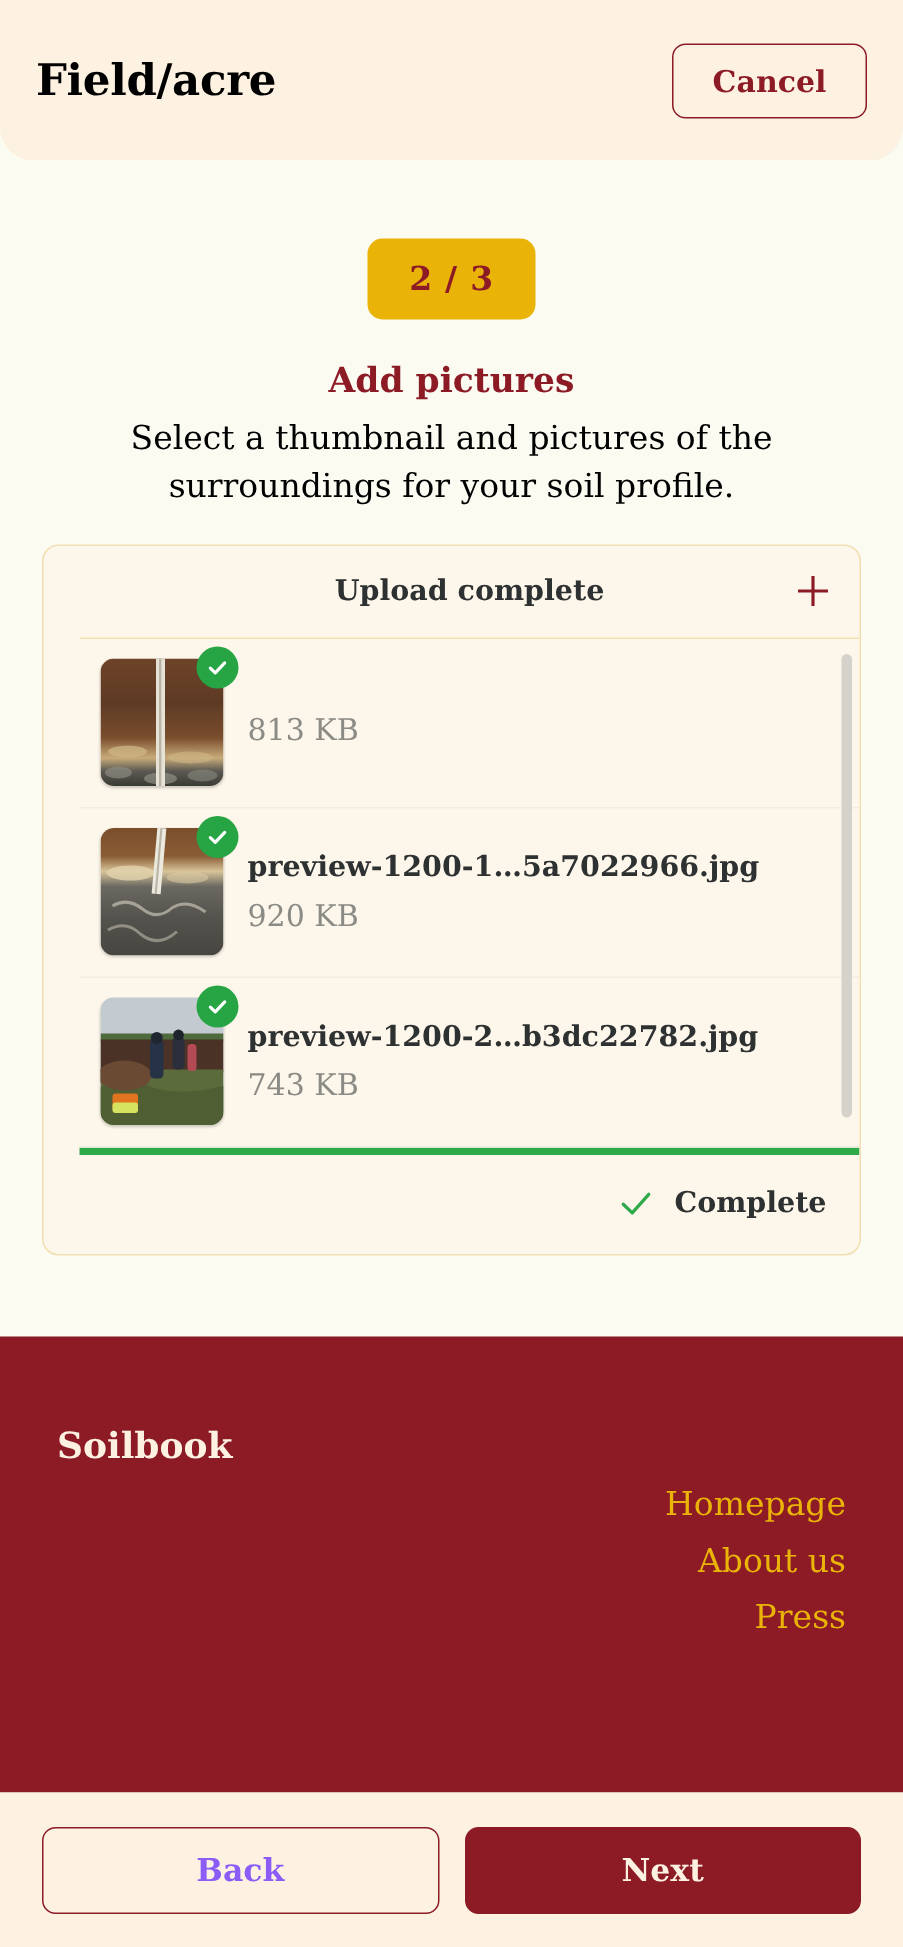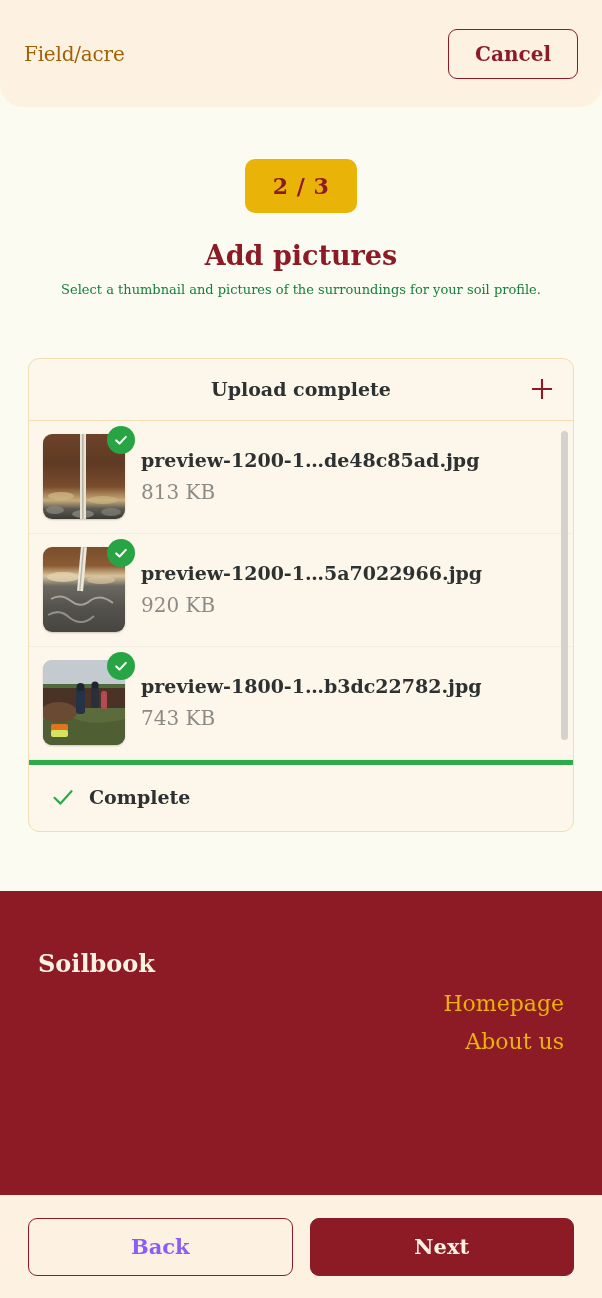--- a/index.html
+++ b/index.html
@@ -33,23 +33,23 @@
     background: #fdf2e2;
     border-bottom-left-radius: 22px;
     border-bottom-right-radius: 22px;
     display: flex;
     align-items: center;
     justify-content: space-between;
     padding: 0 24px;
     flex: 0 0 auto;
   }
   .brand {
-    color: #a16207;
-    font-size: 20px;
-    font-weight: 400;
+    color: #000000;
+    font-size: 29px;
+    font-weight: 700;
     letter-spacing: -0.2px;
     line-height: 1;
   }
   .cancel-btn {
     border: 1.6px solid #8c1b26;
     color: #8c1b26;
     background: transparent;
     border-radius: 9px;
     font-family: inherit;
     font-size: 20px;
@@ -80,42 +80,43 @@
     font-weight: 700;
     border-radius: 10px;
     padding: 16px 28px;
     line-height: 1;
     letter-spacing: 0.5px;
   }
 
   .page-title {
     text-align: center;
     color: #8c1b26;
-    font-size: 27px;
+    font-size: 23px;
     font-weight: 700;
     margin-top: 27px;
   }
 
   .page-subtitle {
     text-align: center;
-    color: #15803d;
-    font-size: 13px;
+    color: #000000;
+    font-size: 22px;
     line-height: 1.45;
     margin: 10px auto 0;
     max-width: 530px;
     font-weight: 400;
   }
 
   
   .upload-card {
-    margin: 58px 28px 0;
+    margin: 22px 28px 0;
     border: 1.4px solid #f1dfb1;
     border-radius: 11px;
     background: #fdf6ea;
     overflow: hidden;
+    padding-left: 24px;
   }
 
   .upload-card-header {
     position: relative;
     height: 62px;
     display: flex;
     align-items: center;
     justify-content: center;
     border-bottom: 1.4px solid #f1dfb1;
   }
@@ -221,20 +222,21 @@
   }
   .progress-fill {
     height: 100%;
     background: #2faa4a;
   }
   .status-row {
     display: flex;
     align-items: center;
     gap: 14px;
     padding: 20px 22px 22px;
+    justify-content: flex-end;
   }
   .status-label {
     color: #2e3131;
     font-size: 19px;
     font-weight: 700;
   }
 
   
   .site-footer {
     background: #8c1b26;
@@ -344,21 +346,20 @@
               <rect x="37" y="0" width="6" height="85" fill="#e6e2d6"></rect>
               <rect x="39" y="0" width="1.6" height="85" fill="#b9b4a6"></rect>
             </svg>
             <span class="badge-check">
               <svg width="16" height="16" viewBox="0 0 16 16">
                 <polyline points="3.2,8.4 6.5,11.6 12.8,4.9" fill="none" stroke="#ffffff" stroke-width="2.1" stroke-linecap="round" stroke-linejoin="round"></polyline>
               </svg>
             </span>
           </div>
           <div class="file-meta">
-            <div class="file-name">preview-1200-1…de48c85ad.jpg</div>
             <div class="file-size">813 KB</div>
           </div>
         </div>
 
         <div class="file-row">
           <div class="thumb-wrap">
             <svg class="thumb" viewBox="0 0 82 85" preserveAspectRatio="none">
               <defs>
                 <linearGradient id="s2" x1="0" y1="0" x2="0" y2="1">
                   <stop offset="0%" stop-color="#7a4e2c"></stop>
@@ -407,21 +408,21 @@
               <rect x="8" y="64" width="17" height="12" rx="2" fill="#e2731f"></rect>
               <rect x="8" y="70" width="17" height="7" rx="2" fill="#d6e35e"></rect>
             </svg>
             <span class="badge-check">
               <svg width="16" height="16" viewBox="0 0 16 16">
                 <polyline points="3.2,8.4 6.5,11.6 12.8,4.9" fill="none" stroke="#ffffff" stroke-width="2.1" stroke-linecap="round" stroke-linejoin="round"></polyline>
               </svg>
             </span>
           </div>
           <div class="file-meta">
-            <div class="file-name">preview-1800-1…b3dc22782.jpg</div>
+            <div class="file-name">preview-1200-2…b3dc22782.jpg</div>
             <div class="file-size">743 KB</div>
           </div>
         </div>
 
         <div class="list-scrollbar">
           <div class="thumb-bar"></div>
         </div>
       </div>
 
       <div class="progress-track">
@@ -435,20 +436,21 @@
         <span class="status-label">Complete</span>
       </div>
 
     </div>
   </div>
 
   <div class="site-footer">
     <div class="footer-heading">Soilbook</div>
     <a class="footer-link">Homepage</a>
     <a class="footer-link">About us</a>
+    <a class="footer-link">Press</a>
   </div>
 
   <div class="bottom-bar">
     <button class="btn btn-back">Back</button>
     <button class="btn btn-next">Next</button>
   </div>
 
 </div>
 
 </body></html>

